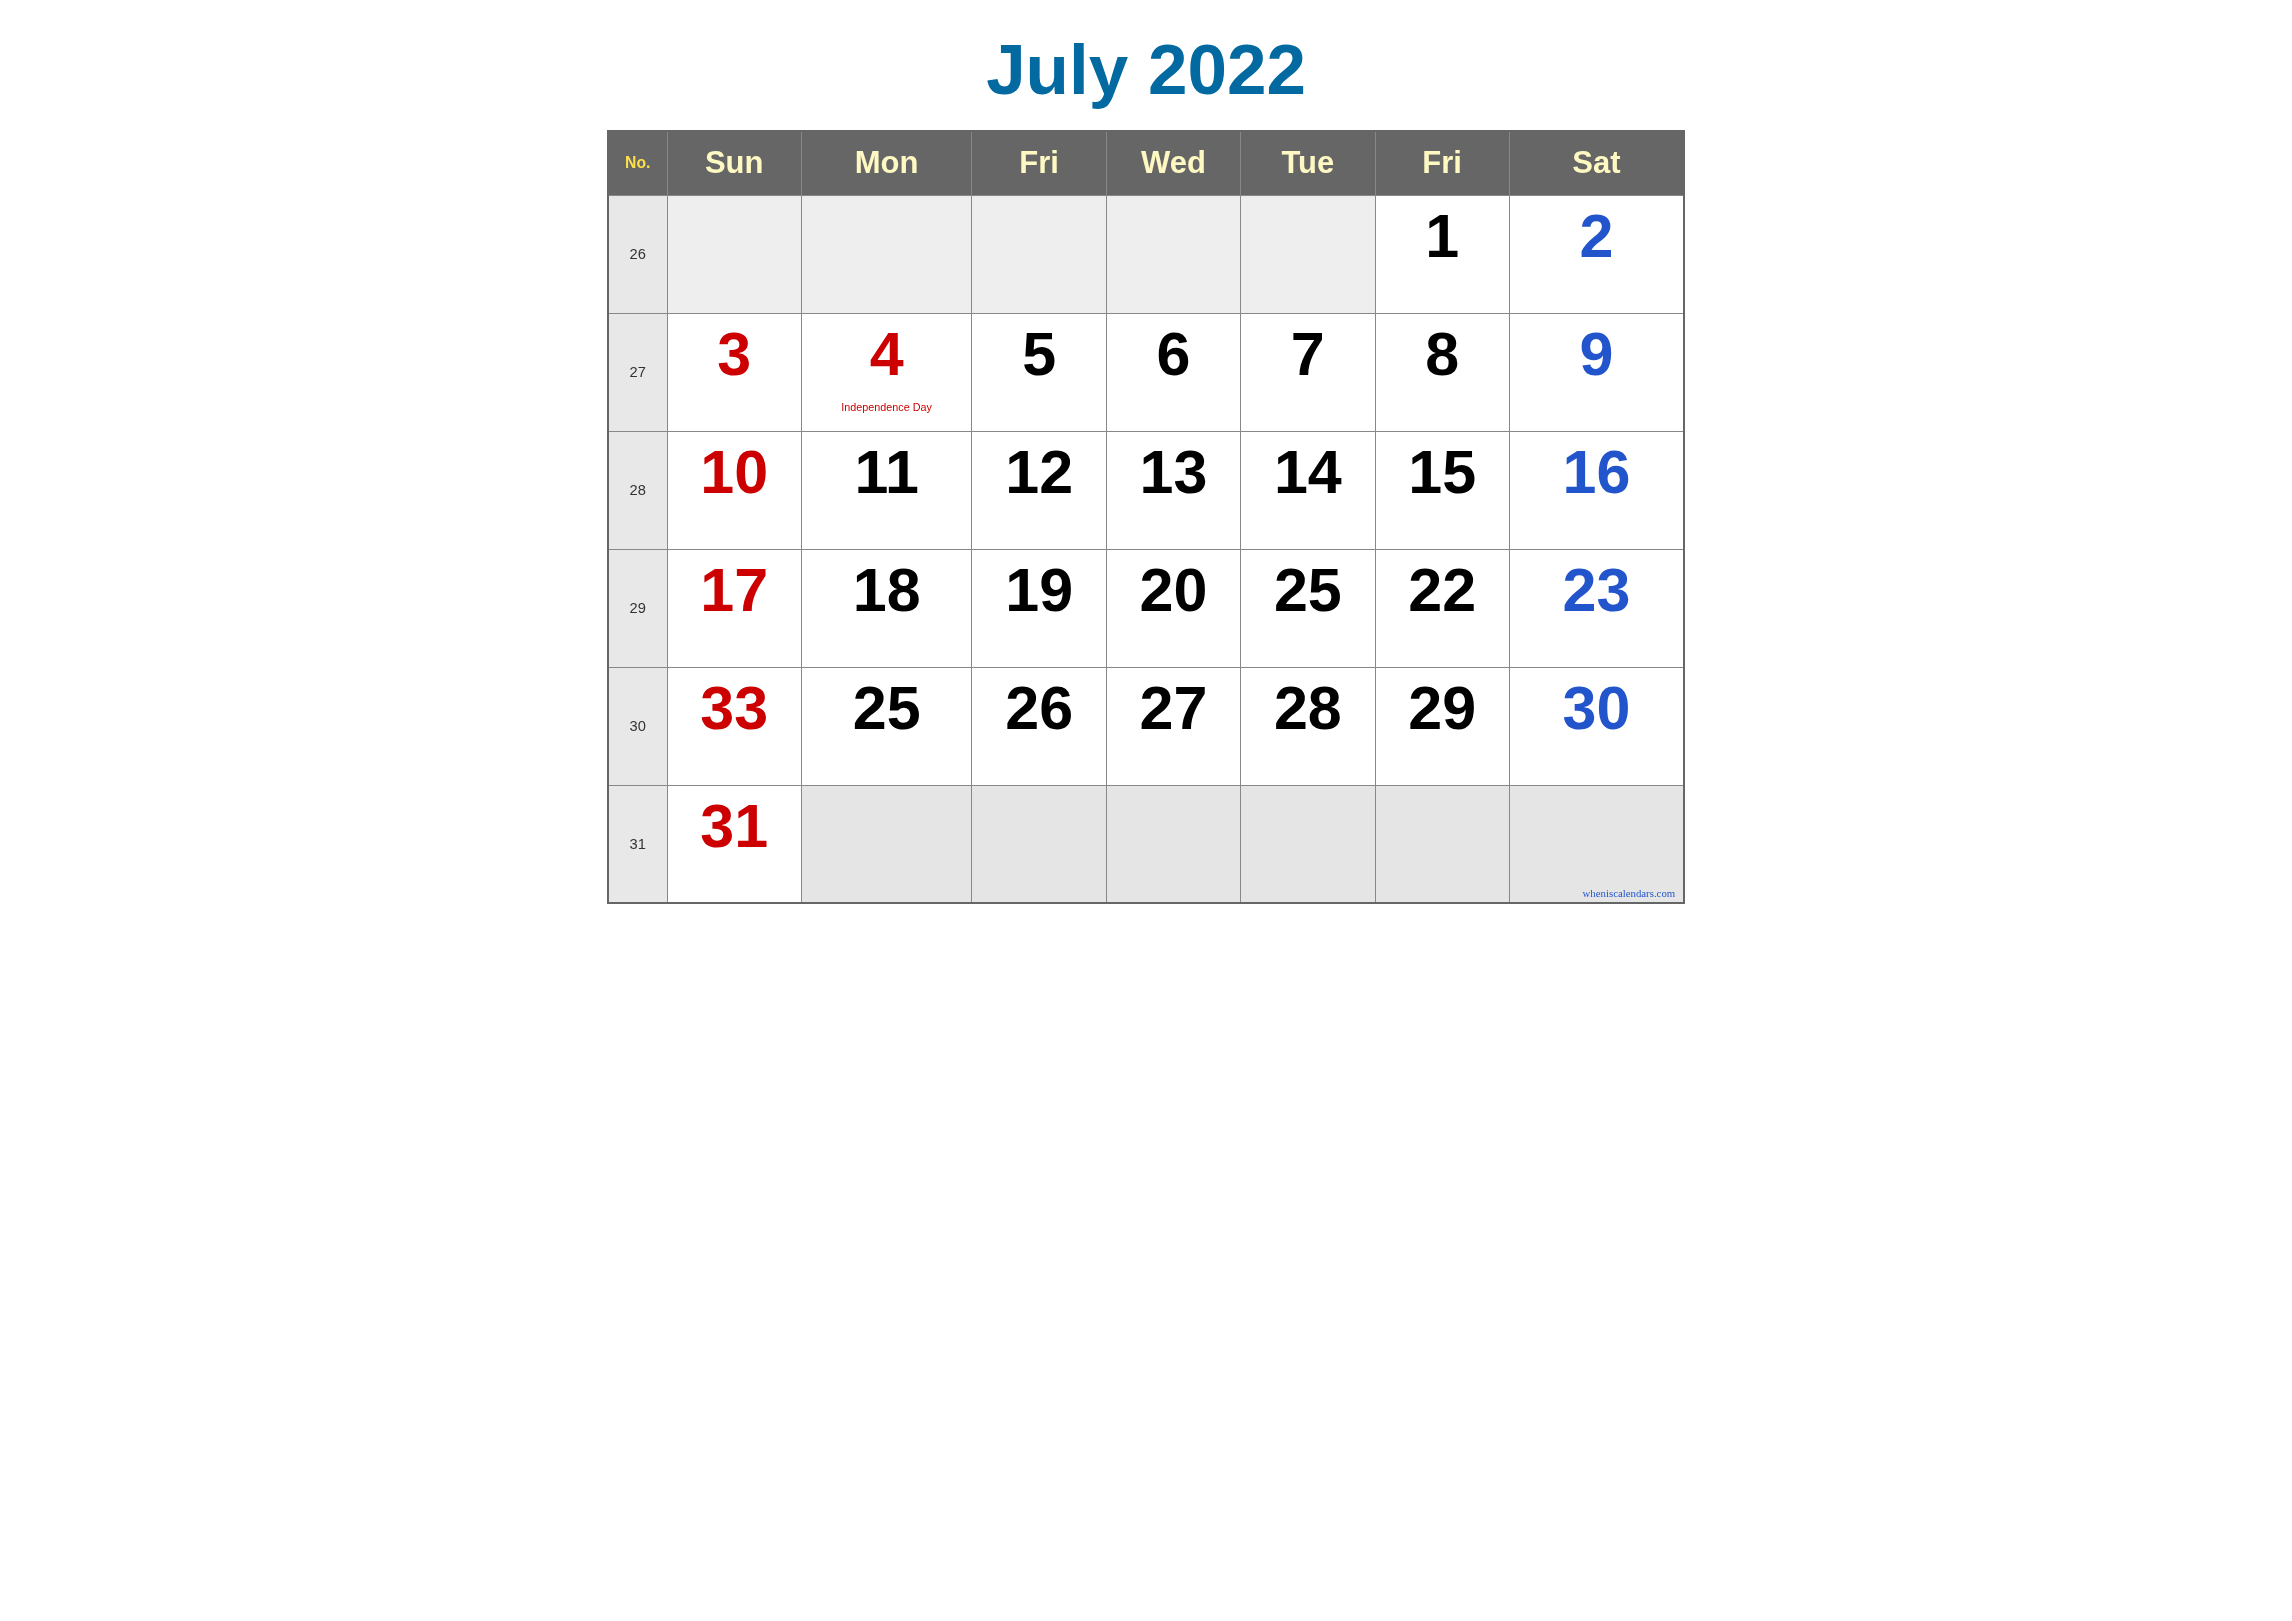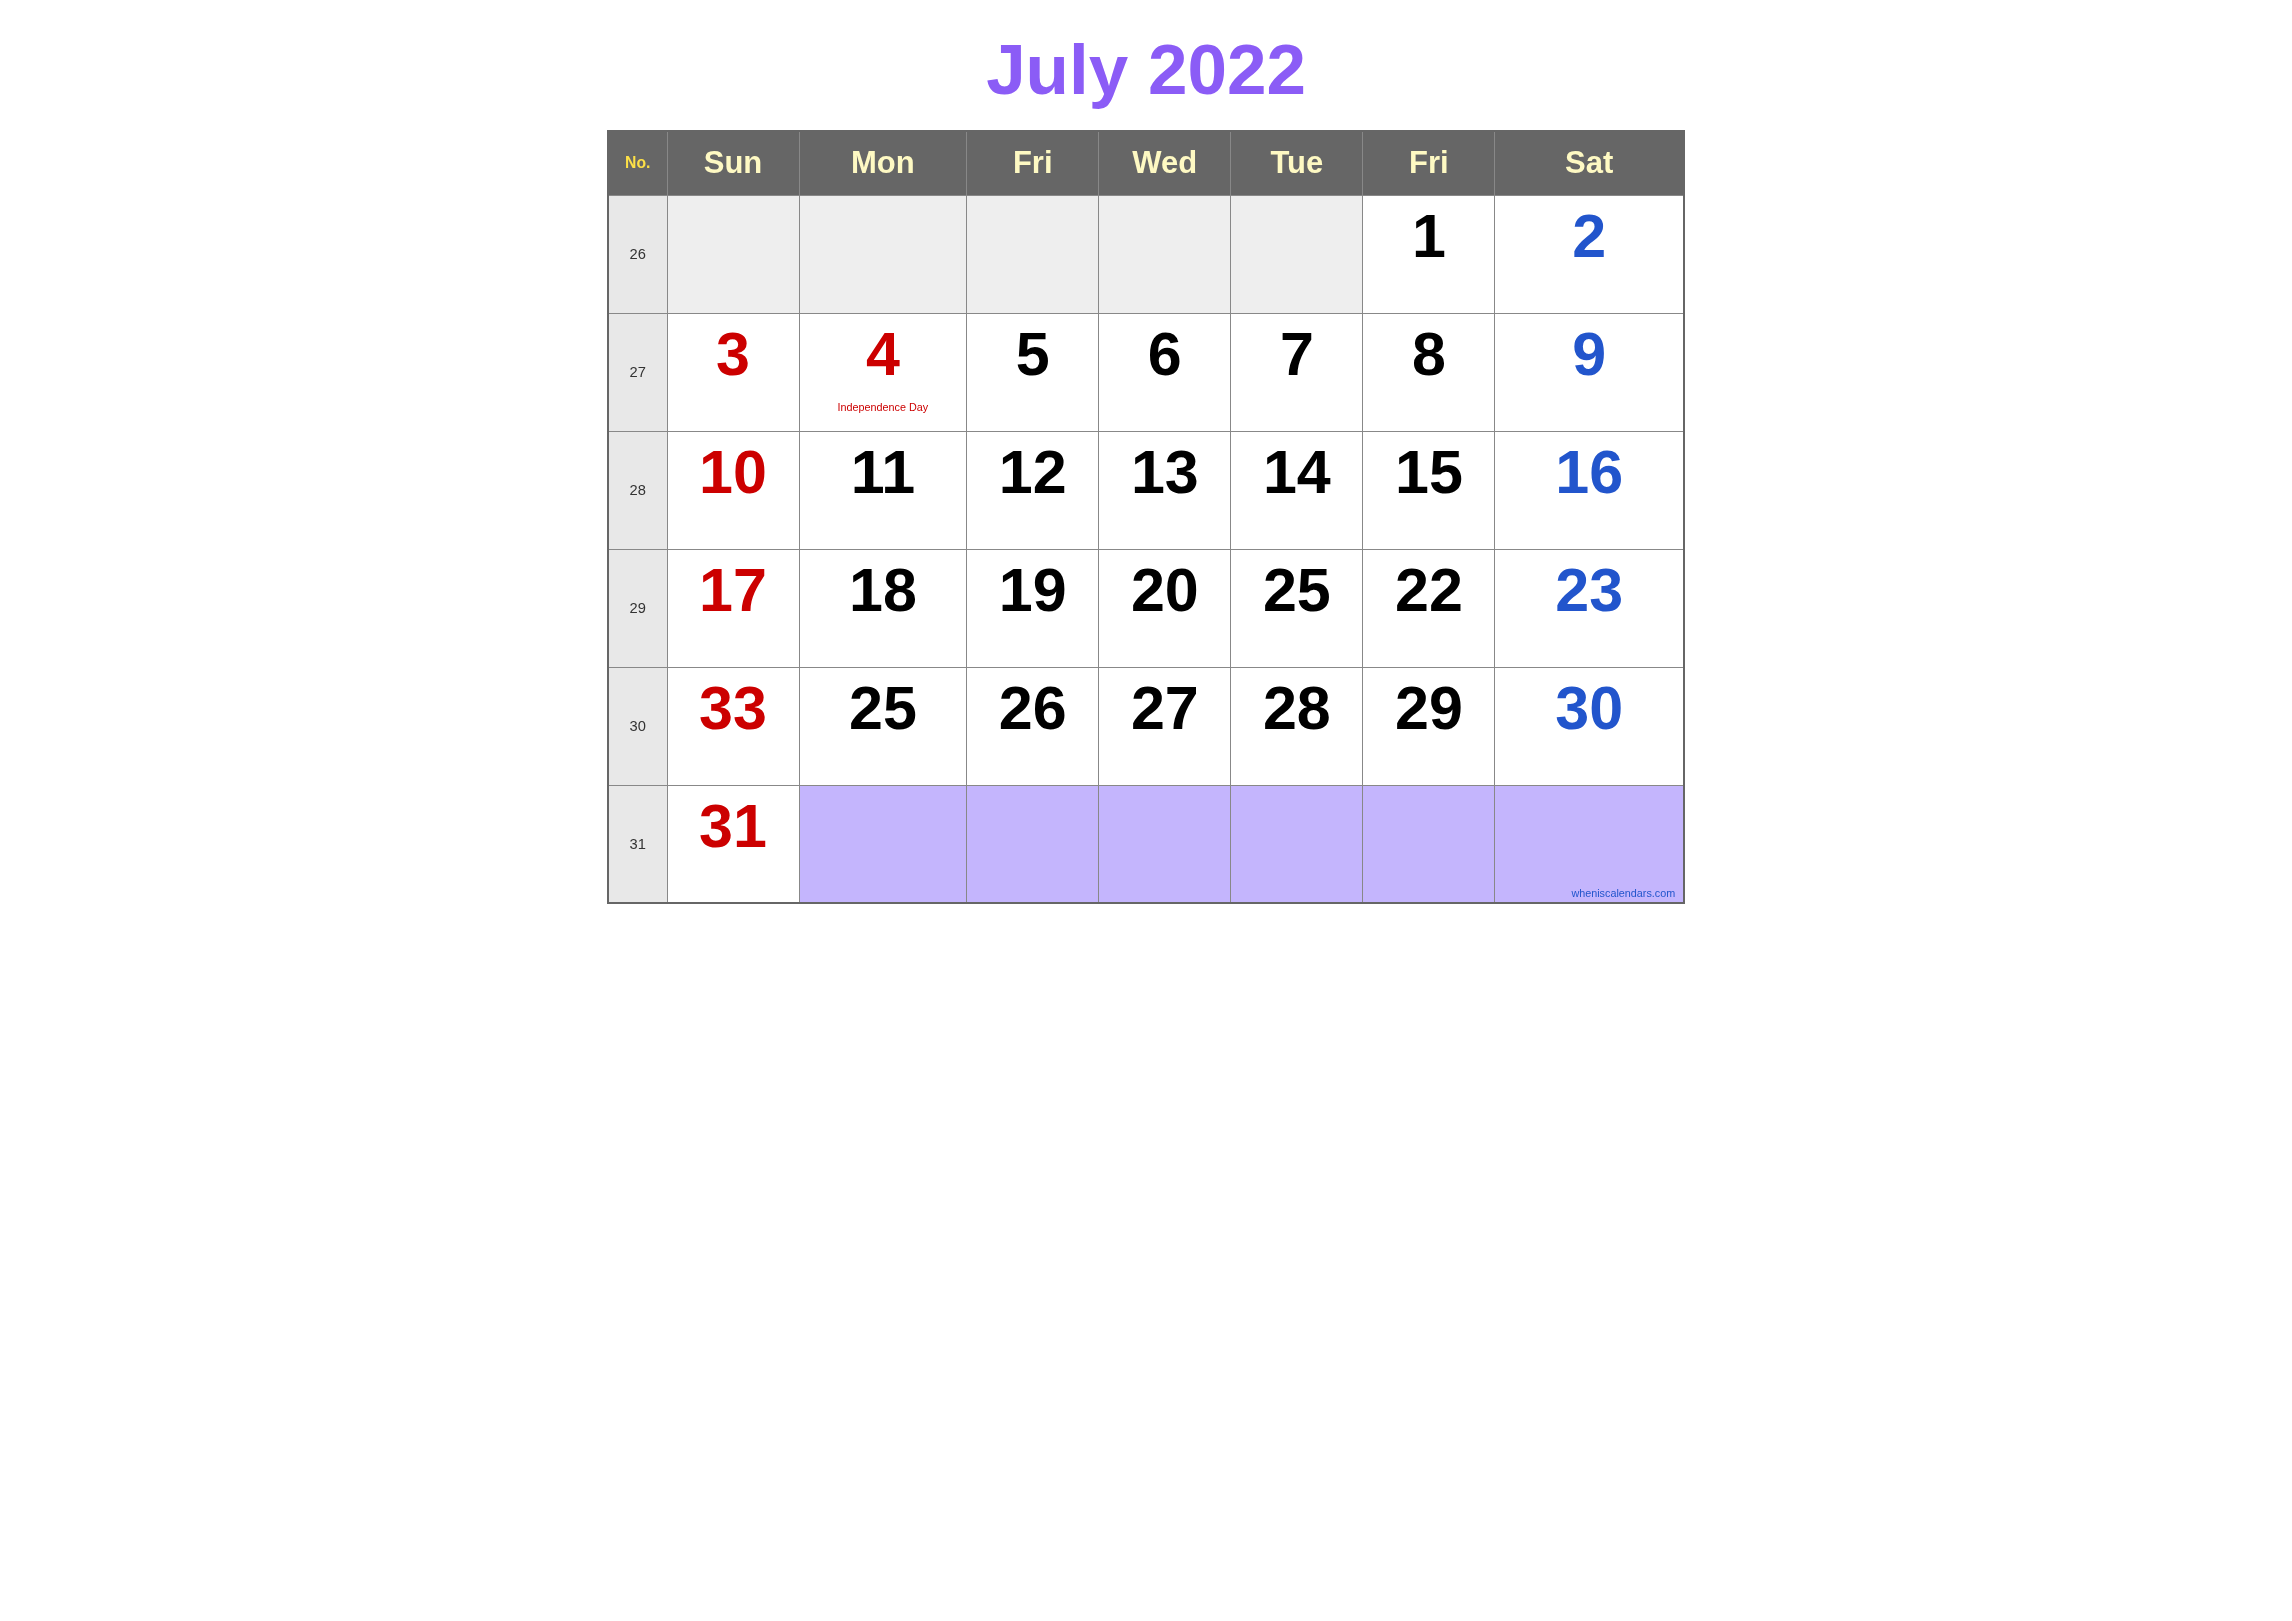--- a/index.html
+++ b/index.html
@@ -20,21 +20,21 @@
 
     .calendar-wrapper {
       width: 100%;
       max-width: 1078px;
     }
 
     .calendar-title {
       text-align: center;
       font-size: 71px;
       font-weight: 900;
-      color: #8b5cf6;
+      color: #0369a1;
       margin-bottom: 19.6px;
       font-family: Arial Black, Arial, sans-serif;
     }
 
     .calendar-table {
       width: 100%;
       border-collapse: collapse;
       border: 2px solid #666;
     }
 
@@ -79,21 +79,22 @@
       padding: 9.8px 7.8px 7.8px 7.8px;
       position: relative;
       background: #ffffff;
     }
 
     td.day-cell.empty {
       background-color: #eeeeee;
     }
 
     td.day-cell.last-empty {
-      background-color: #c4b5fd;
+      background-color: #e5e5e5;
+      font-family: Liberation Serif, serif;
     }
 
     .day-number {
       font-size: 61px;
       font-weight: 900;
       font-family: Arial Black, Arial, sans-serif;
       line-height: 1;
       display: block;
     }
 

